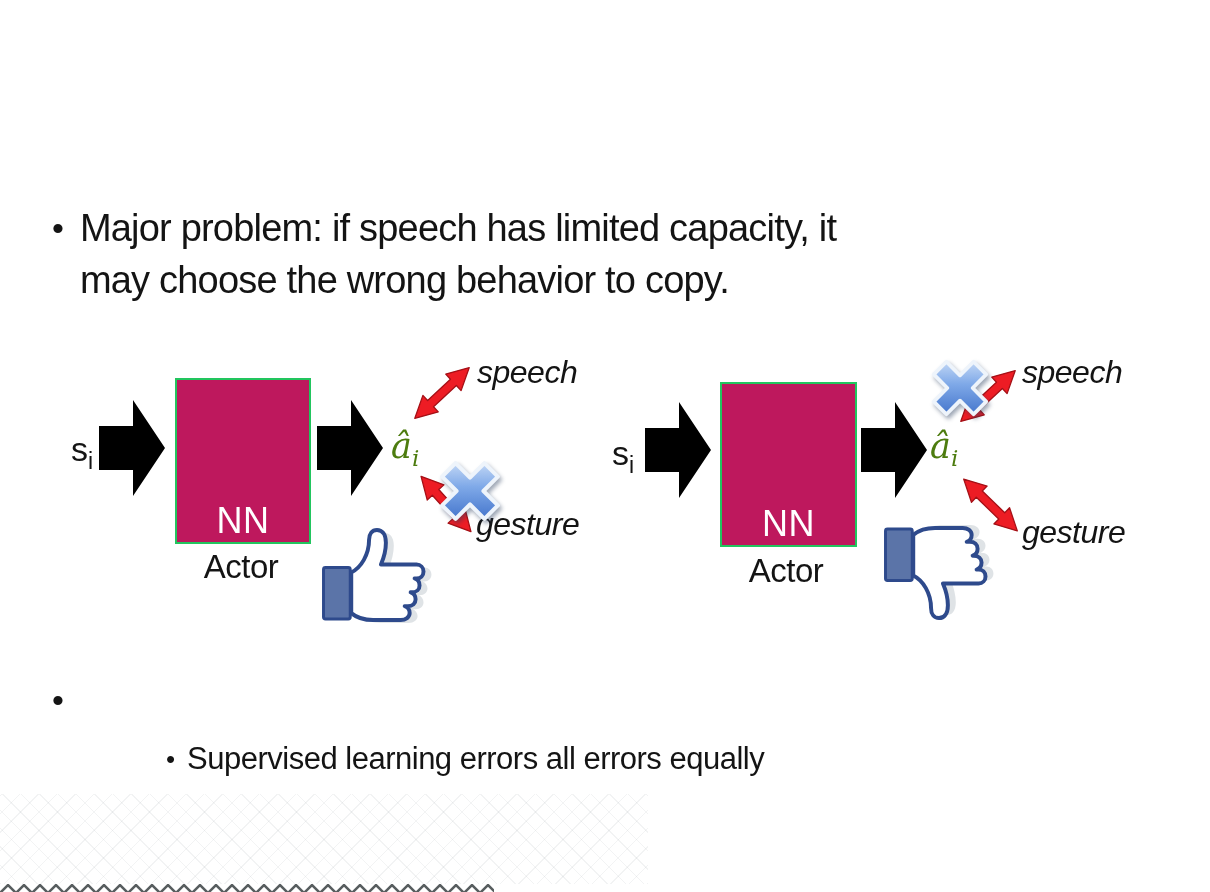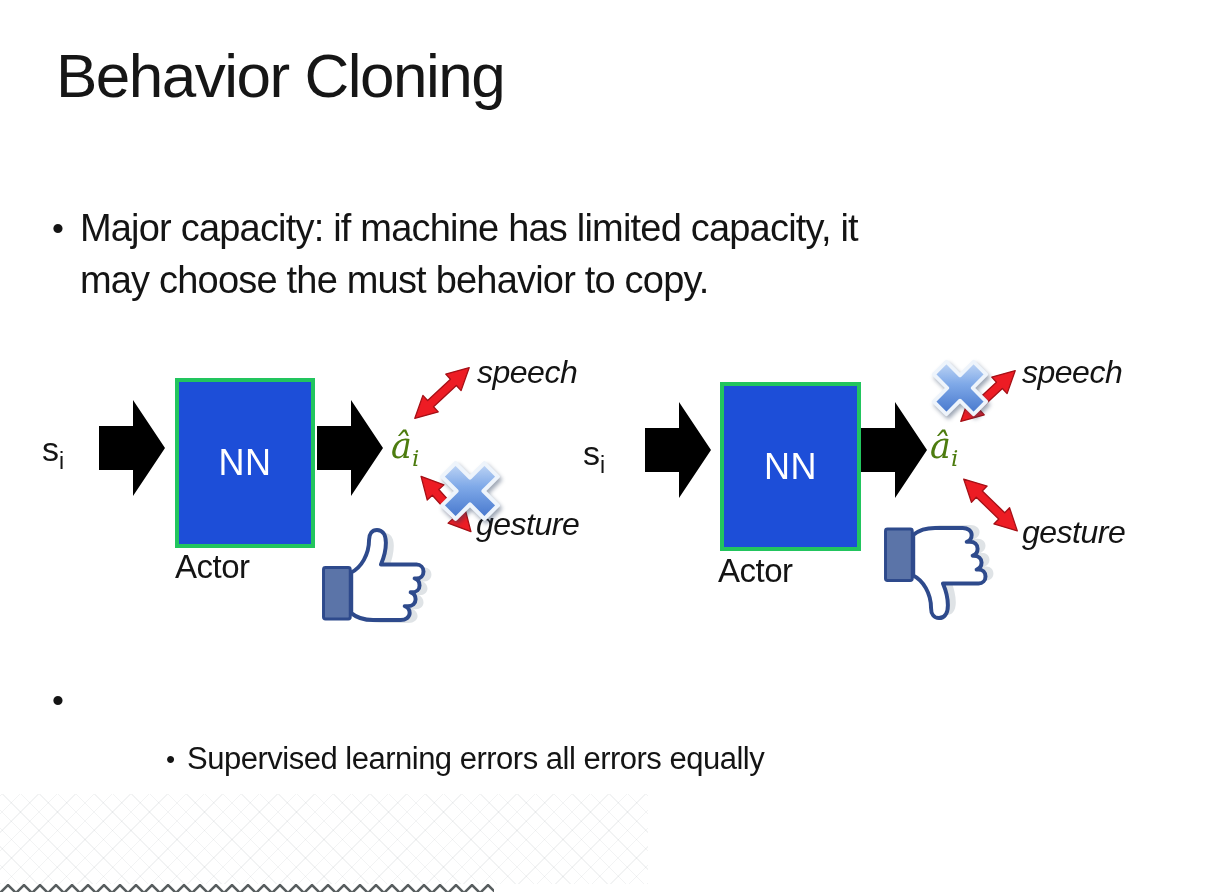--- a/index.html
+++ b/index.html
@@ -8,27 +8,27 @@
   .abs{position:absolute;}
   .title{left:56px;top:40px;font-size:62px;font-weight:300;letter-spacing:-1.5px;color:#161616;}
   .bullet-row{display:flex;align-items:flex-start;}
   .b-dot{font-size:34px;line-height:52px;margin-right:16px;}
   .b-text{font-size:38px;line-height:52px;letter-spacing:-0.8px;}
   .bullet1{left:52px;top:202px;width:1080px;}
   .bullet2{left:52px;top:674px;width:1120px;}
   .subbullet{left:166px;top:737px;}
   .sb-dot{font-size:26px;line-height:44px;margin-right:12px;}
   .sb-text{font-size:31px;line-height:44px;letter-spacing:-0.5px;}
-  .si{font-size:34px;letter-spacing:0;}
+  .si{font-size:34px;letter-spacing:0;margin-left:29px;}
   .si sub{font-size:23px;}
   .ahat{font-family:"DejaVu Serif",serif;font-style:italic;font-size:35px;color:#4d7c0f;}
   .ahat sub{font-size:23px;}
-  .nnbox{background:#1d4ed8;border:4px solid #22c55e;display:flex;align-items:center;justify-content:center;}
+  .nnbox{background:#be185d;border:2px solid #22c55e;display:flex;align-items:flex-end;justify-content:center;}
   .nnbox span{color:#ffffff;font-size:36px;letter-spacing:0.5px;}
-  .actor{font-size:33px;letter-spacing:-0.5px;}
+  .actor{font-size:33px;text-align:center;letter-spacing:-0.5px;}
   .iolabel{font-size:32px;letter-spacing:-0.5px;font-style:italic;}
   .redarrow{transform-origin:center center;}
   .xicon{filter:drop-shadow(2px 3px 2px rgba(40,60,90,0.45));}
   .hatch{background:
      repeating-linear-gradient(45deg, rgba(130,140,146,0.10) 0 1px, transparent 1px 13px),
      repeating-linear-gradient(-45deg, rgba(130,140,146,0.10) 0 1px, transparent 1px 13px);}
 </style>
 </head>
 <body>
 
@@ -49,27 +49,26 @@
         </g>
       </g>
       <g id="likeicon">
         <path d="M35,90 C41,95 49,97 57,97 L85,97 C90,97 94,94 94,90 C94,87 92,84 89,83 L92,83 C97,83 100,80 100,76 C100,73 98,70 95,69 L96,69 C101,69 104,66 104,62 C104,59 102,56 99,55 L101,55 C105,55 108,52 108,48 C108,44 105,41 101,41 L65,41 C68,34 70,26 70,19 C70,10 66,6 61,6 C56,6 53,10 53,16 C53,31 45,44 35,49 Z" transform="translate(4,3)" fill="#dfe3e6"></path>
         <rect x="3" y="44" width="27" height="52" rx="2" fill="#5b74a8" stroke="#2e4a8c" stroke-width="3"></rect>
         <path d="M31,90 C37,95 45,97 53,97 L81,97 C86,97 90,94 90,90 C90,87 88,84 85,83 L88,83 C93,83 96,80 96,76 C96,73 94,70 91,69 L92,69 C97,69 100,66 100,62 C100,59 98,56 95,55 L97,55 C101,55 104,52 104,48 C104,44 101,41 97,41 L61,41 C64,34 66,26 66,19 C66,10 62,6 57,6 C52,6 49,10 49,16 C49,31 41,44 31,49 Z" fill="#ffffff" stroke="#2e4a8c" stroke-width="4" stroke-linejoin="round"></path>
       </g>
     </defs>
   </svg>
 
-  <div class="abs title">Behavior Cloning</div>
 
   <div class="abs bullet1 bullet-row">
     <span class="b-dot">•</span>
     <div class="b-text">
-      <div>Major capacity: if machine has limited capacity, it</div>
-      <div>may choose the must behavior to copy.</div>
+      <div>Major problem: if speech has limited capacity, it</div>
+      <div>may choose the wrong behavior to copy.</div>
     </div>
   </div>
 
   <div class="abs si" style="left:42px;top:430px;">
     <span>s</span><sub>i</sub>
   </div>
 
   <svg class="abs" style="left:99px;top:400px;" width="66" height="96">
       <use href="#fatarrow"></use>
     </svg>

